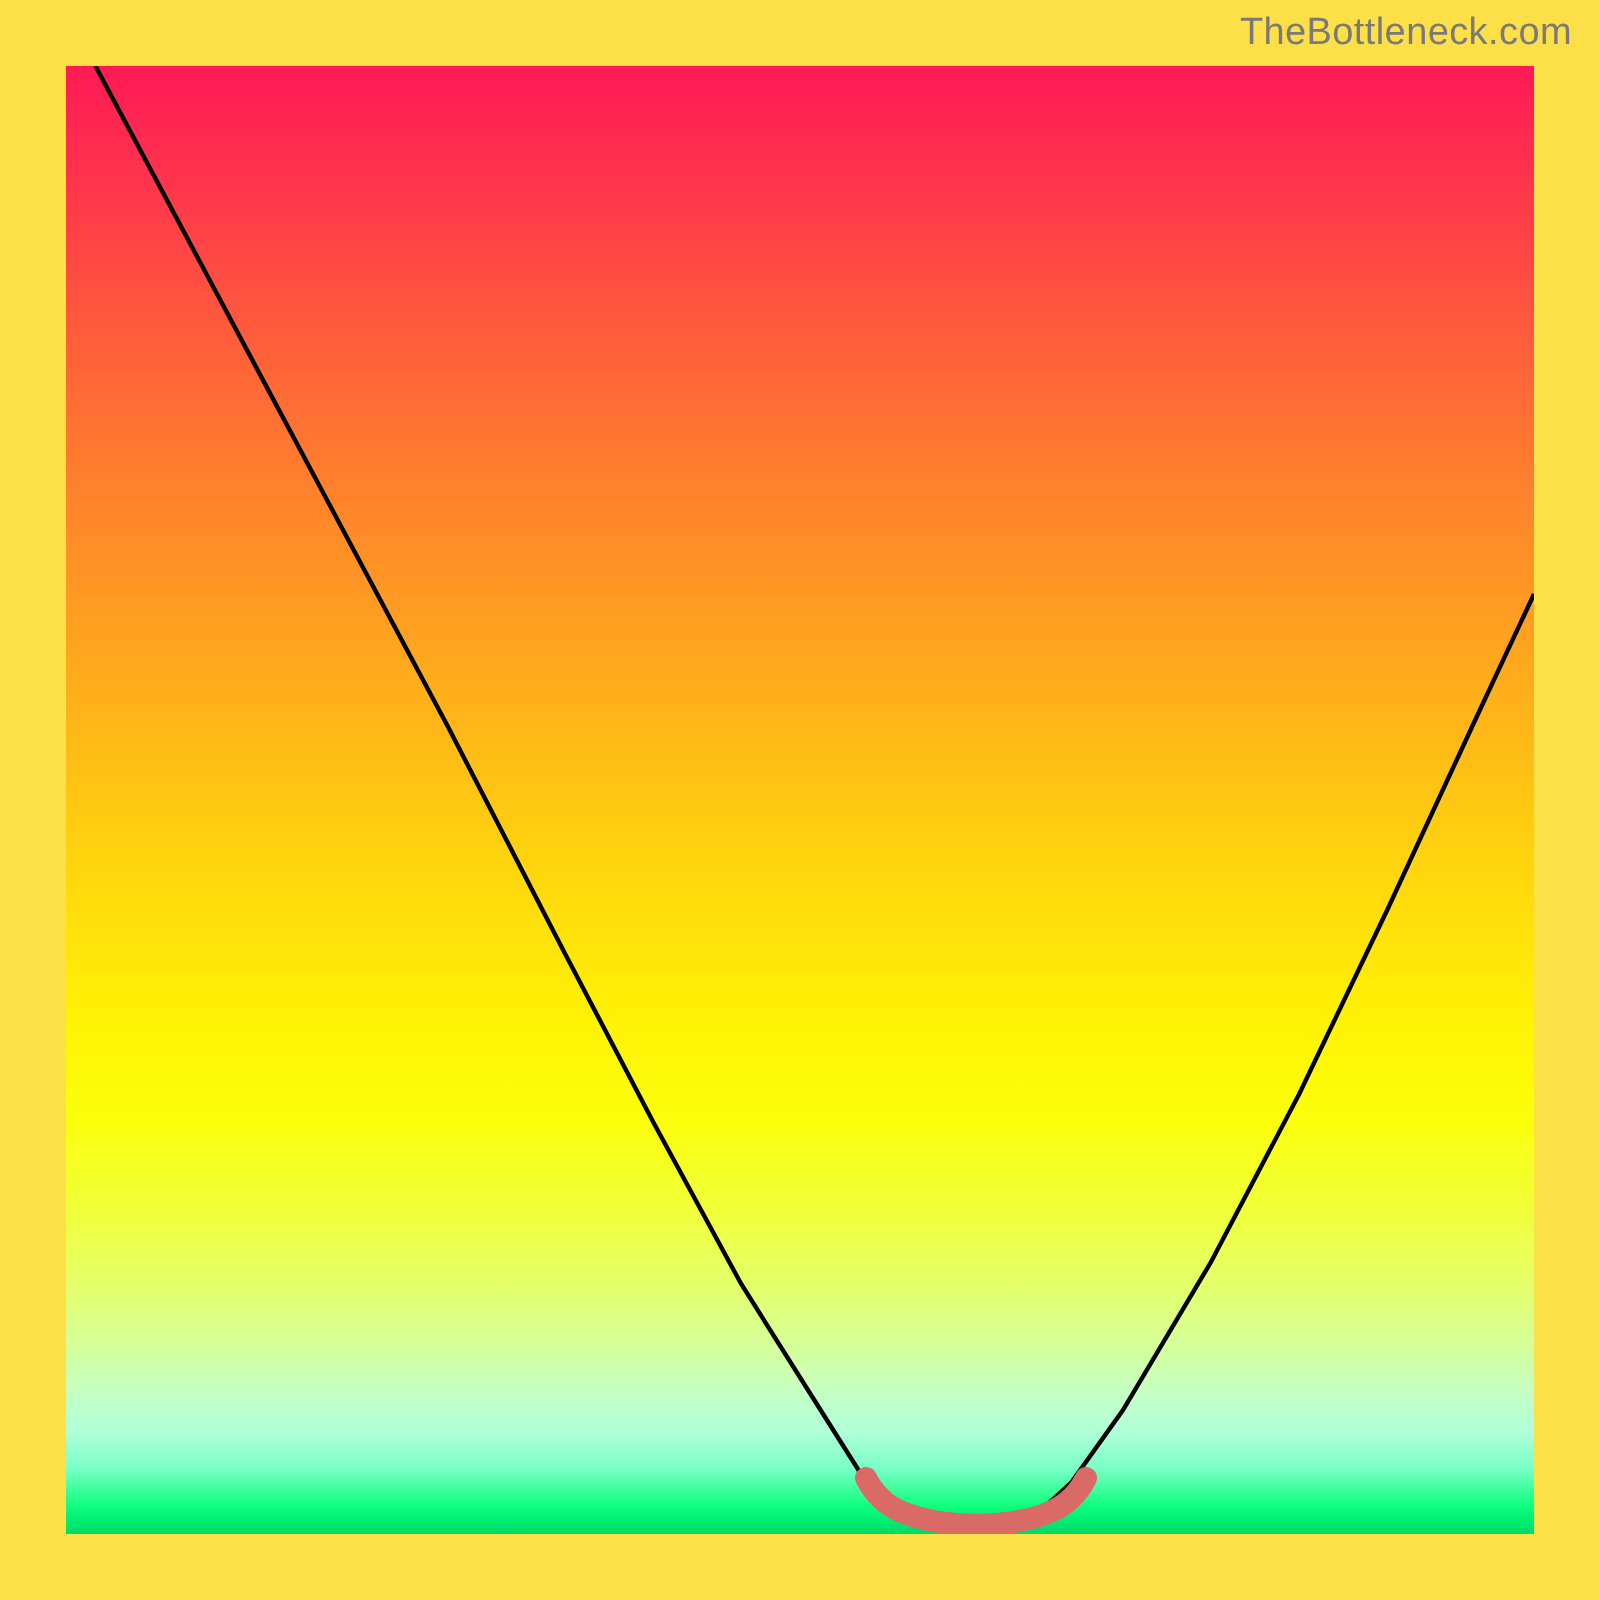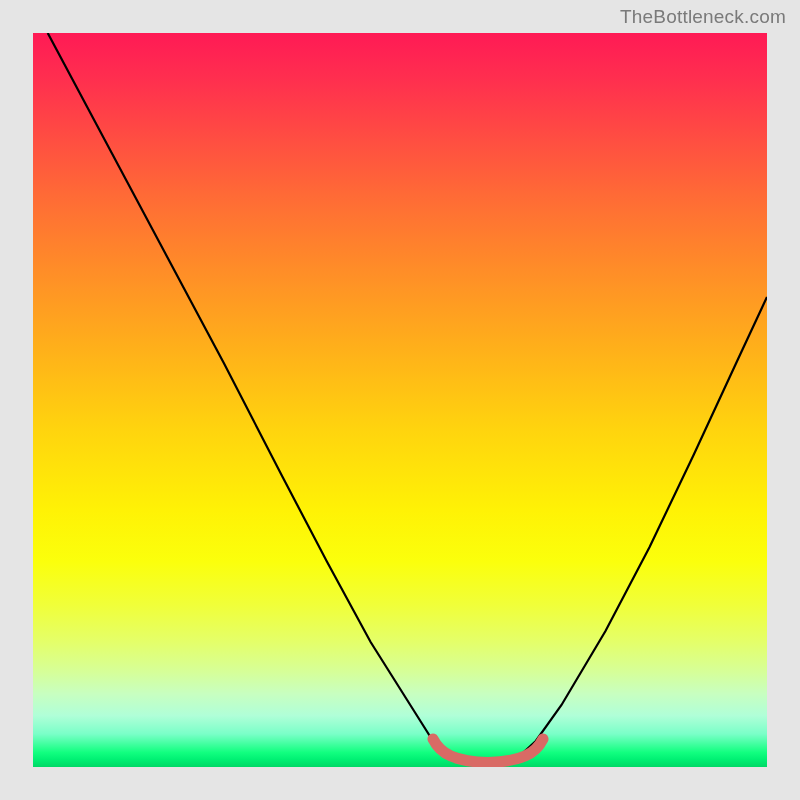--- a/index.html
+++ b/index.html
@@ -8,21 +8,21 @@
     width: 800px;
     height: 800px;
     background: #000;
     font-family: Arial, sans-serif;
     overflow: hidden;
   }
   .container {
     position: relative;
     width: 800px;
     height: 800px;
-    background: #e5e5e5;
+    background: #fde047;
   }
   .plot-area {
     position: absolute;
     left: 33px;
     top: 33px;
     width: 734px;
     height: 734px;
     overflow: hidden;
   }
   .gradient-bg {

